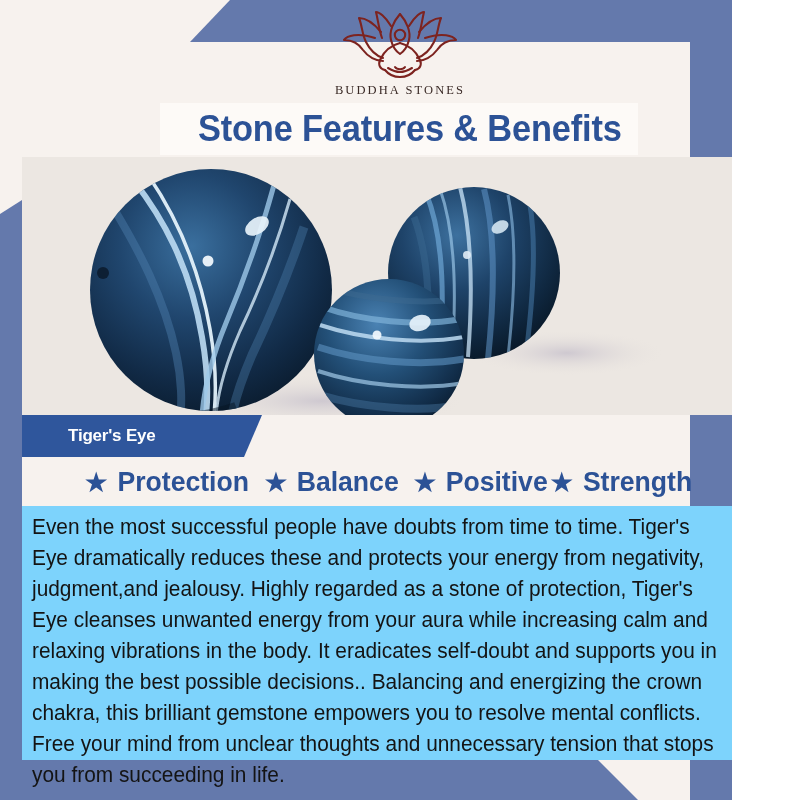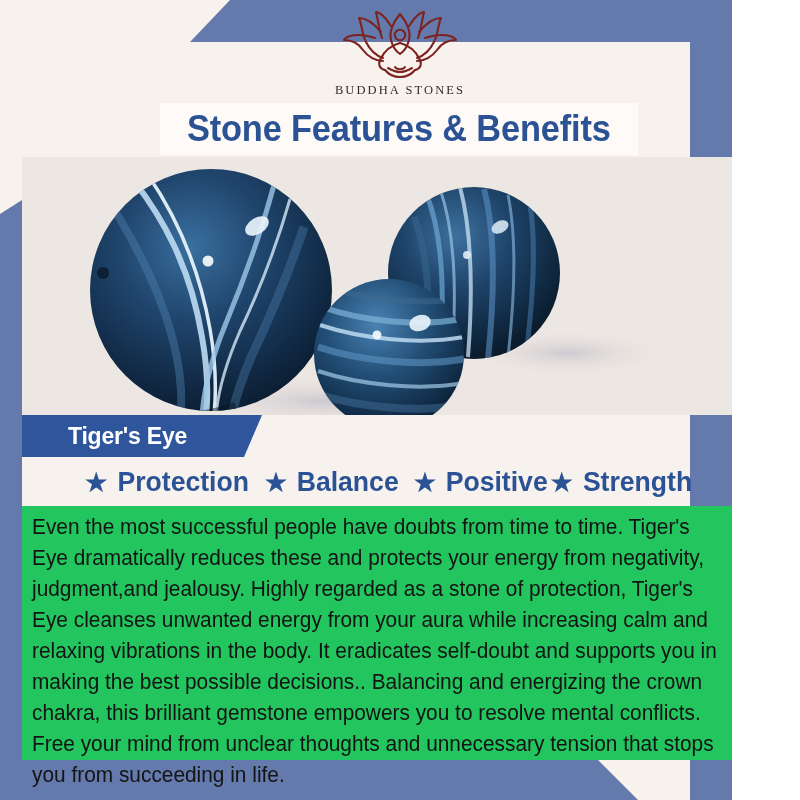--- a/index.html
+++ b/index.html
@@ -70,21 +70,21 @@
   }
 
   
   .title-band {
     position: absolute;
     left: 160px; top: 103px;
     width: 478px; height: 52px;
     background: #fdfaf7;
     display: flex;
     align-items: center;
-    justify-content: center;
+    justify-content: flex-end;
   }
   .title-text {
     font-family: "Liberation Sans Narrow", "Liberation Sans", sans-serif;
     font-weight: bold;
     font-size: 37px;
     color: #2c5296;
     letter-spacing: -0.2px;
     transform: scaleX(0.93);
     white-space: nowrap;
   }
@@ -104,21 +104,21 @@
     position: absolute;
     left: 22px; top: 415px;
     width: 240px; height: 42px;
     background: #2f569c;
     clip-path: polygon(0 0, 240px 0, 222px 42px, 0 42px);
     display: flex;
     align-items: center;
   }
   .ribbon-text {
     color: #ffffff;
-    font-size: 23px;
+    font-size: 17px;
     font-weight: bold;
     padding-left: 46px;
     letter-spacing: -0.2px;
     text-align: right;
   }
 
   
   .benefits {
     position: absolute;
     left: 22px; top: 460px;
@@ -144,21 +144,21 @@
     margin-right: 7px;
     color: #2c5296;
   }
   .benefit .blabel { transform: scaleX(0.95); }
 
   
   .body-card {
     position: absolute;
     left: 22px; top: 506px;
     width: 736px; height: 254px;
-    background: #22c55e;
+    background: #7dd3fc;
     padding: 6px 14px 0 10px;
     box-sizing: border-box;
   }
   .body-text {
     font-family: "Liberation Sans Narrow", "Liberation Sans", sans-serif;
     font-size: 21.5px;
     line-height: 31px;
     color: #141414;
     font-weight: 500;
     transform: scaleX(0.97);

